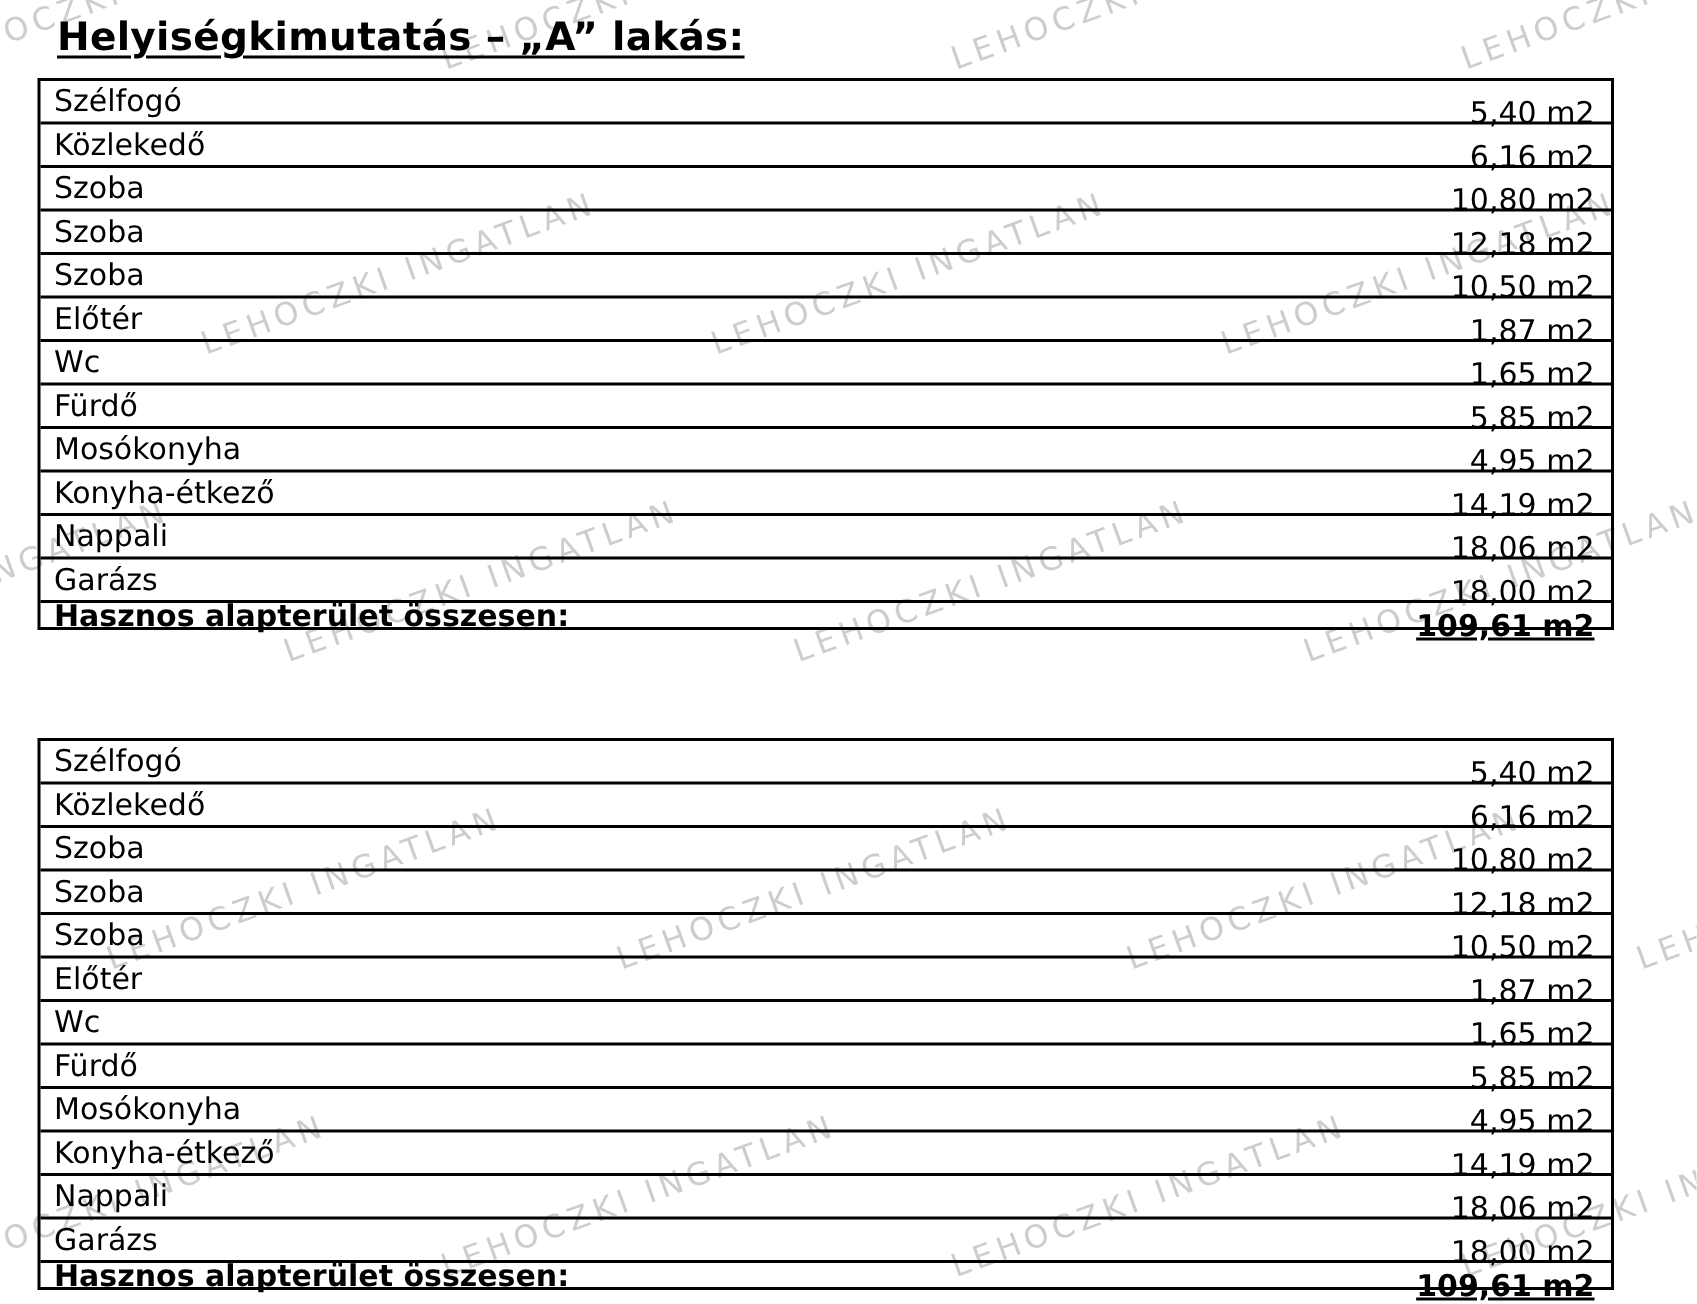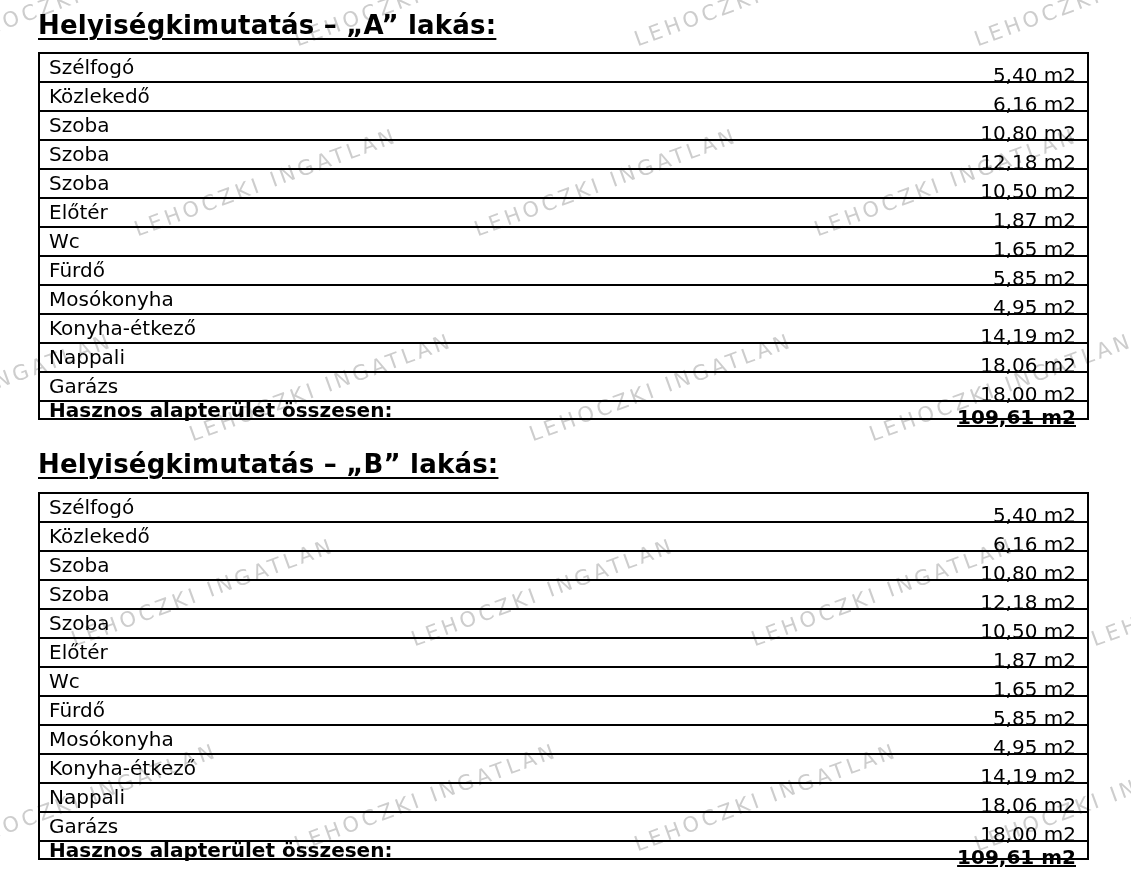--- a/index.html
+++ b/index.html
@@ -36,21 +36,21 @@
     letter-spacing: 0.2px;
     text-decoration: underline;
     text-decoration-thickness: 2px;
     text-underline-offset: 4px;
     white-space: nowrap;
   }
   #title-a { top: 10px; }
   #title-b { top: 449px; }
   .tbl {
     position: absolute;
-    left: 38px;
+    left: 25px;
     width: 1051px;
     border: 2px solid #000;
     box-sizing: border-box;
     background: transparent;
   }
   #table-a { top: 52px; }
   #table-b { top: 492px; }
   .row {
     height: 29px;
     box-sizing: border-box;
@@ -143,21 +143,20 @@
       <div class="row">
         <span class="cell-label">Garázs</span>
         <span class="cell-value">18,00 m2</span>
       </div>
       <div class="row total">
         <span class="cell-label">Hasznos alapterület összesen:</span>
         <span class="cell-value">109,61 m2</span>
       </div>
     </div>
 
-  <div class="section-title" id="title-b">Helyiségkimutatás – „B” lakás:</div>
 
   <div class="tbl" id="table-b">
       <div class="row">
         <span class="cell-label">Szélfogó</span>
         <span class="cell-value">5,40 m2</span>
       </div>
       <div class="row">
         <span class="cell-label">Közlekedő</span>
         <span class="cell-value">6,16 m2</span>
       </div>

